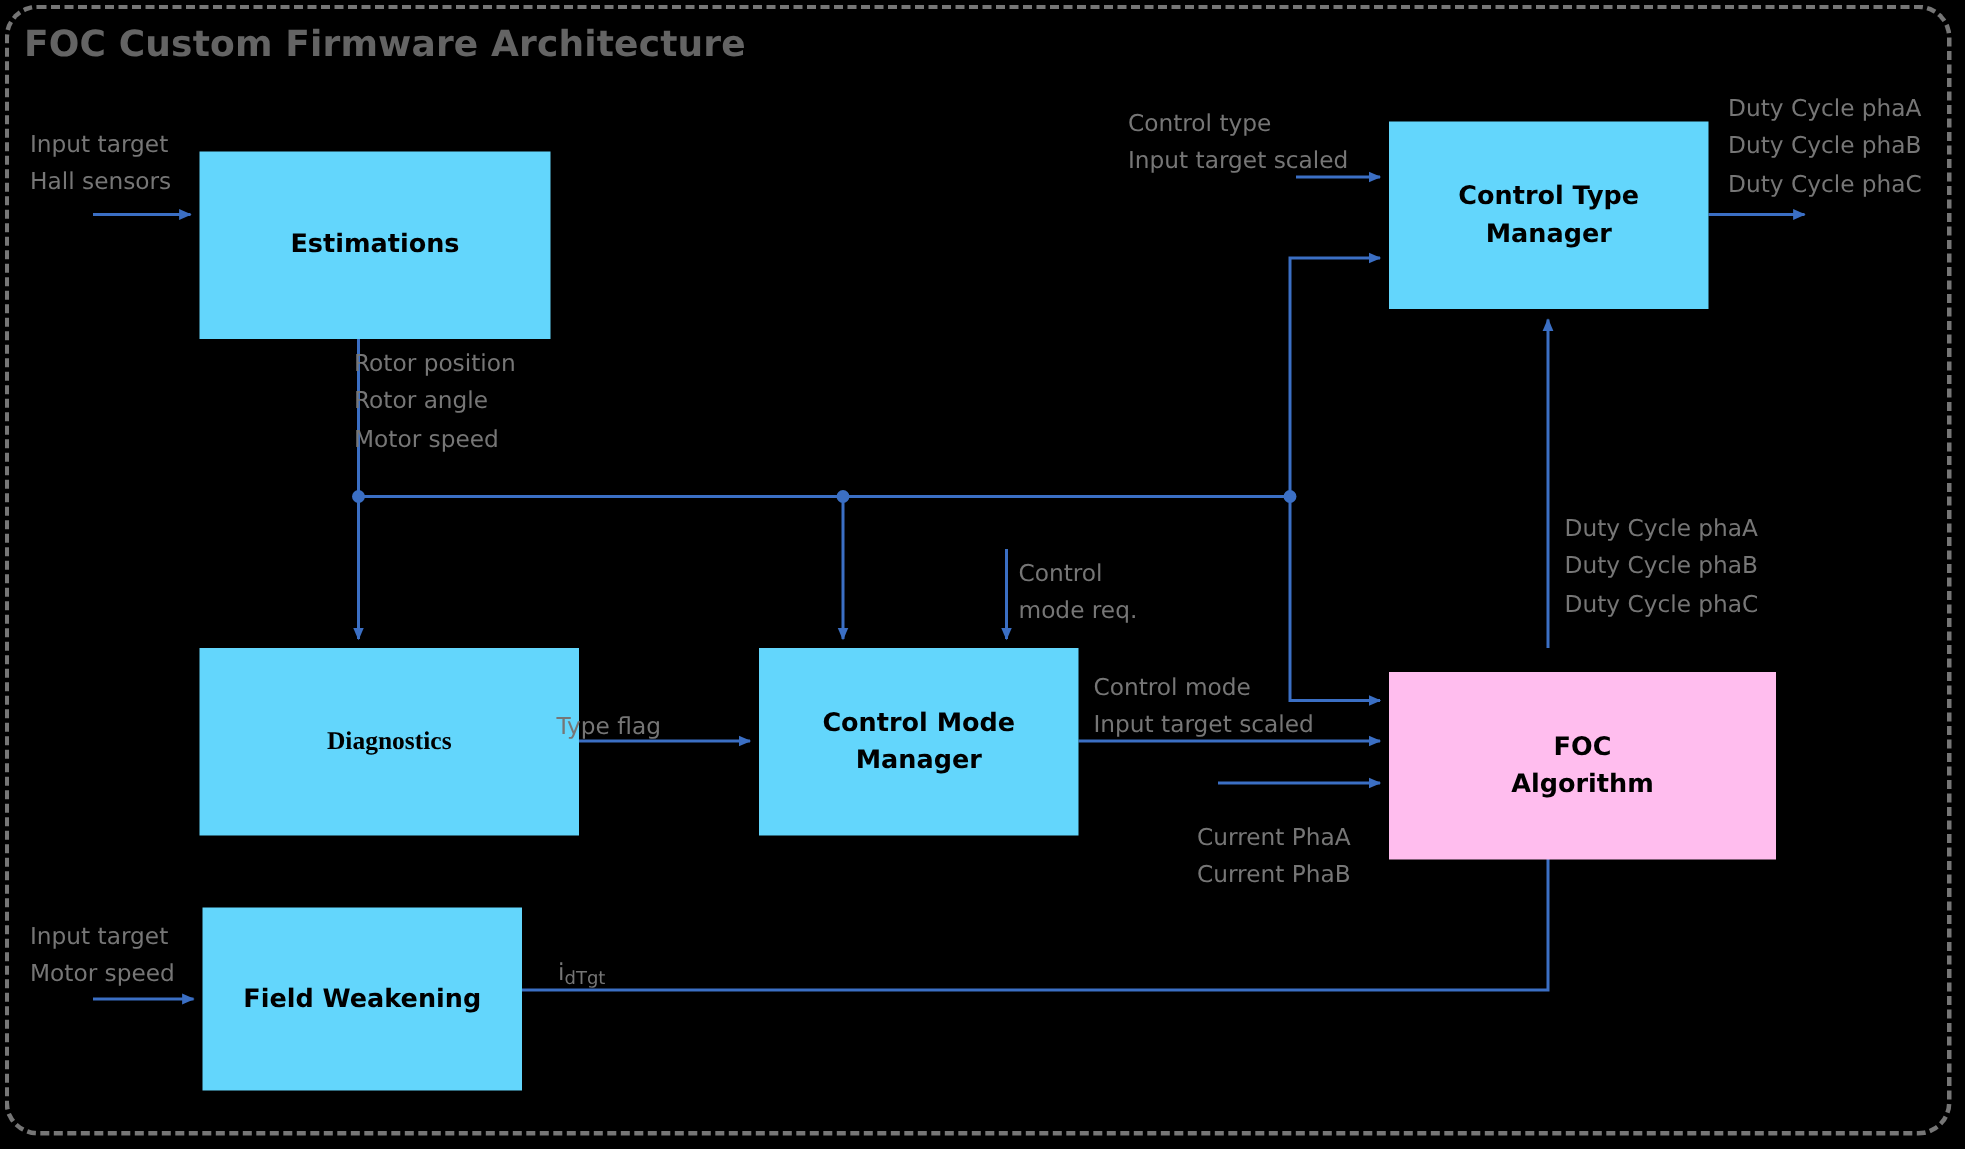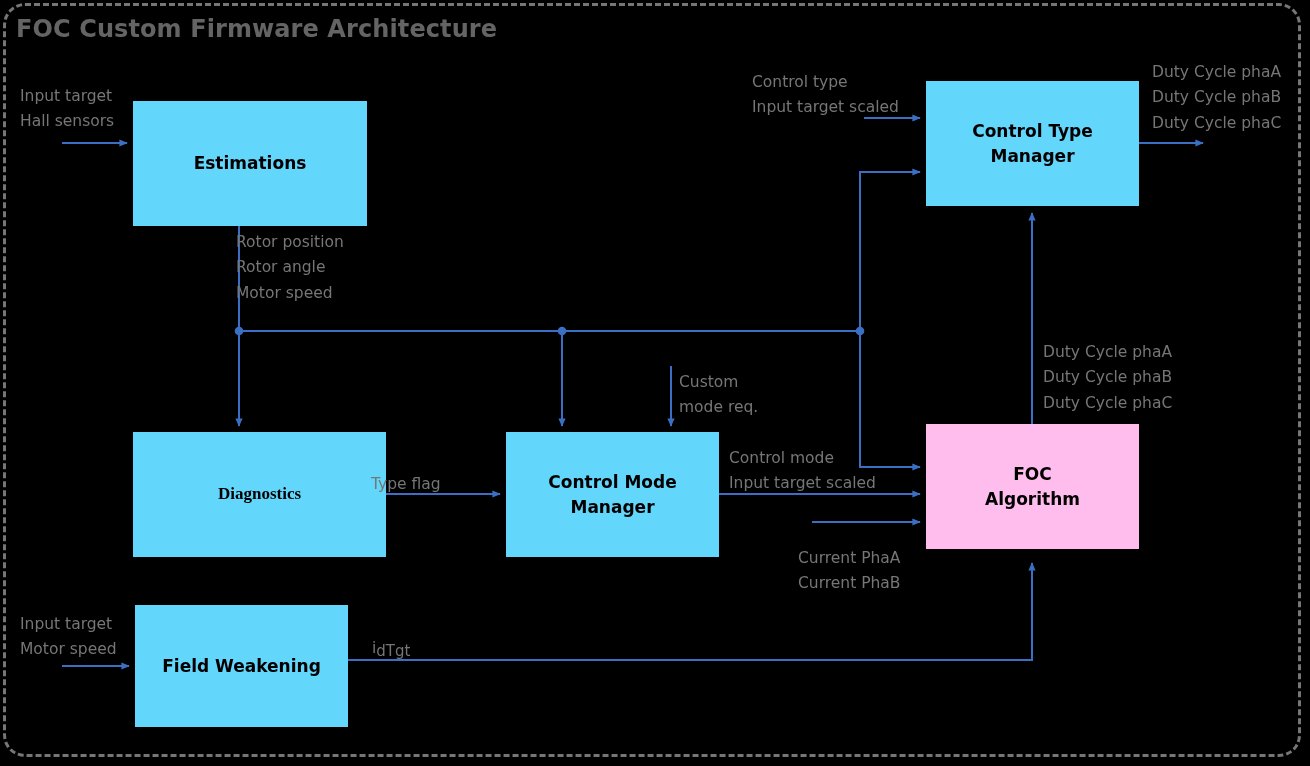--- a/index.html
+++ b/index.html
@@ -53,21 +53,21 @@
   .node.pink  { background: #FFBDEE; }
 
   .sig-label {
     position: absolute;
     color: #767676;
     font-size: 15.5px;
     line-height: 1.63;
     white-space: pre-line;
   }
   .sig-label.sub sub {
-    font-size: 15px;
+    font-size: 12px;
     vertical-align: baseline;
     position: relative;
     top: 3px;
   }
   svg#wires {
     position: absolute;
     left: 0;
     top: 0;
     width: 1310px;
     height: 766px;
@@ -113,39 +113,39 @@
       </g>
   </svg>
 
   <div id="nodes-layer">
       <div class="node blue" style="left: 133px; top: 81px; width: 234px; height: 125px; margin-top: 20px;"><span>Estimations</span></div>
       <div class="node blue" style="left: 926px; top: 81px; width: 213px; height: 125px;"><span>Control Type
 Manager</span></div>
       <div class="node blue" style="left: 133px; top: 432px; width: 253px; height: 125px; font-family: Liberation Serif, serif;"><span>Diagnostics</span></div>
       <div class="node blue" style="left: 506px; top: 432px; width: 213px; height: 125px;"><span>Control Mode
 Manager</span></div>
-      <div class="node pink" style="left: 926px; top: 424px; width: 213px; height: 125px;"><span>FOC
+      <div class="node pink" style="left: 926px; top: 448px; width: 258px; height: 125px;"><span>FOC
 Algorithm</span></div>
       <div class="node blue" style="left: 135px; top: 605px; width: 213px; height: 122px;"><span>Field Weakening</span></div>
     </div>
   <div id="labels-layer">
       <div class="sig-label" style="left: 20px; top: 84px;">Input target
 Hall sensors</div>
       <div class="sig-label" style="left: 236px; top: 230px;">Rotor position
 Rotor angle
 Motor speed</div>
       <div class="sig-label" style="left: 752px; top: 70px;">Control type
 Input target scaled</div>
       <div class="sig-label" style="left: 1152px; top: 60px;">Duty Cycle phaA
 Duty Cycle phaB
 Duty Cycle phaC</div>
       <div class="sig-label" style="left: 1043px; top: 340px;">Duty Cycle phaA
 Duty Cycle phaB
 Duty Cycle phaC</div>
-      <div class="sig-label" style="left: 679px; top: 370px;">Custom
+      <div class="sig-label" style="left: 679px; top: 370px;">Control
 mode req.</div>
       <div class="sig-label" style="left: 371px; top: 472px;">Type flag</div>
       <div class="sig-label" style="left: 729px; top: 446px;">Control mode
 Input target scaled</div>
       <div class="sig-label" style="left: 798px; top: 546px; text-align: right;">Current PhaA
 Current PhaB</div>
       <div class="sig-label" style="left: 20px; top: 612px;">Input target
 Motor speed</div>
       <div class="sig-label sub" style="left: 372px; top: 636px;"><span>i</span><sub>dTgt</sub></div>
     </div>

